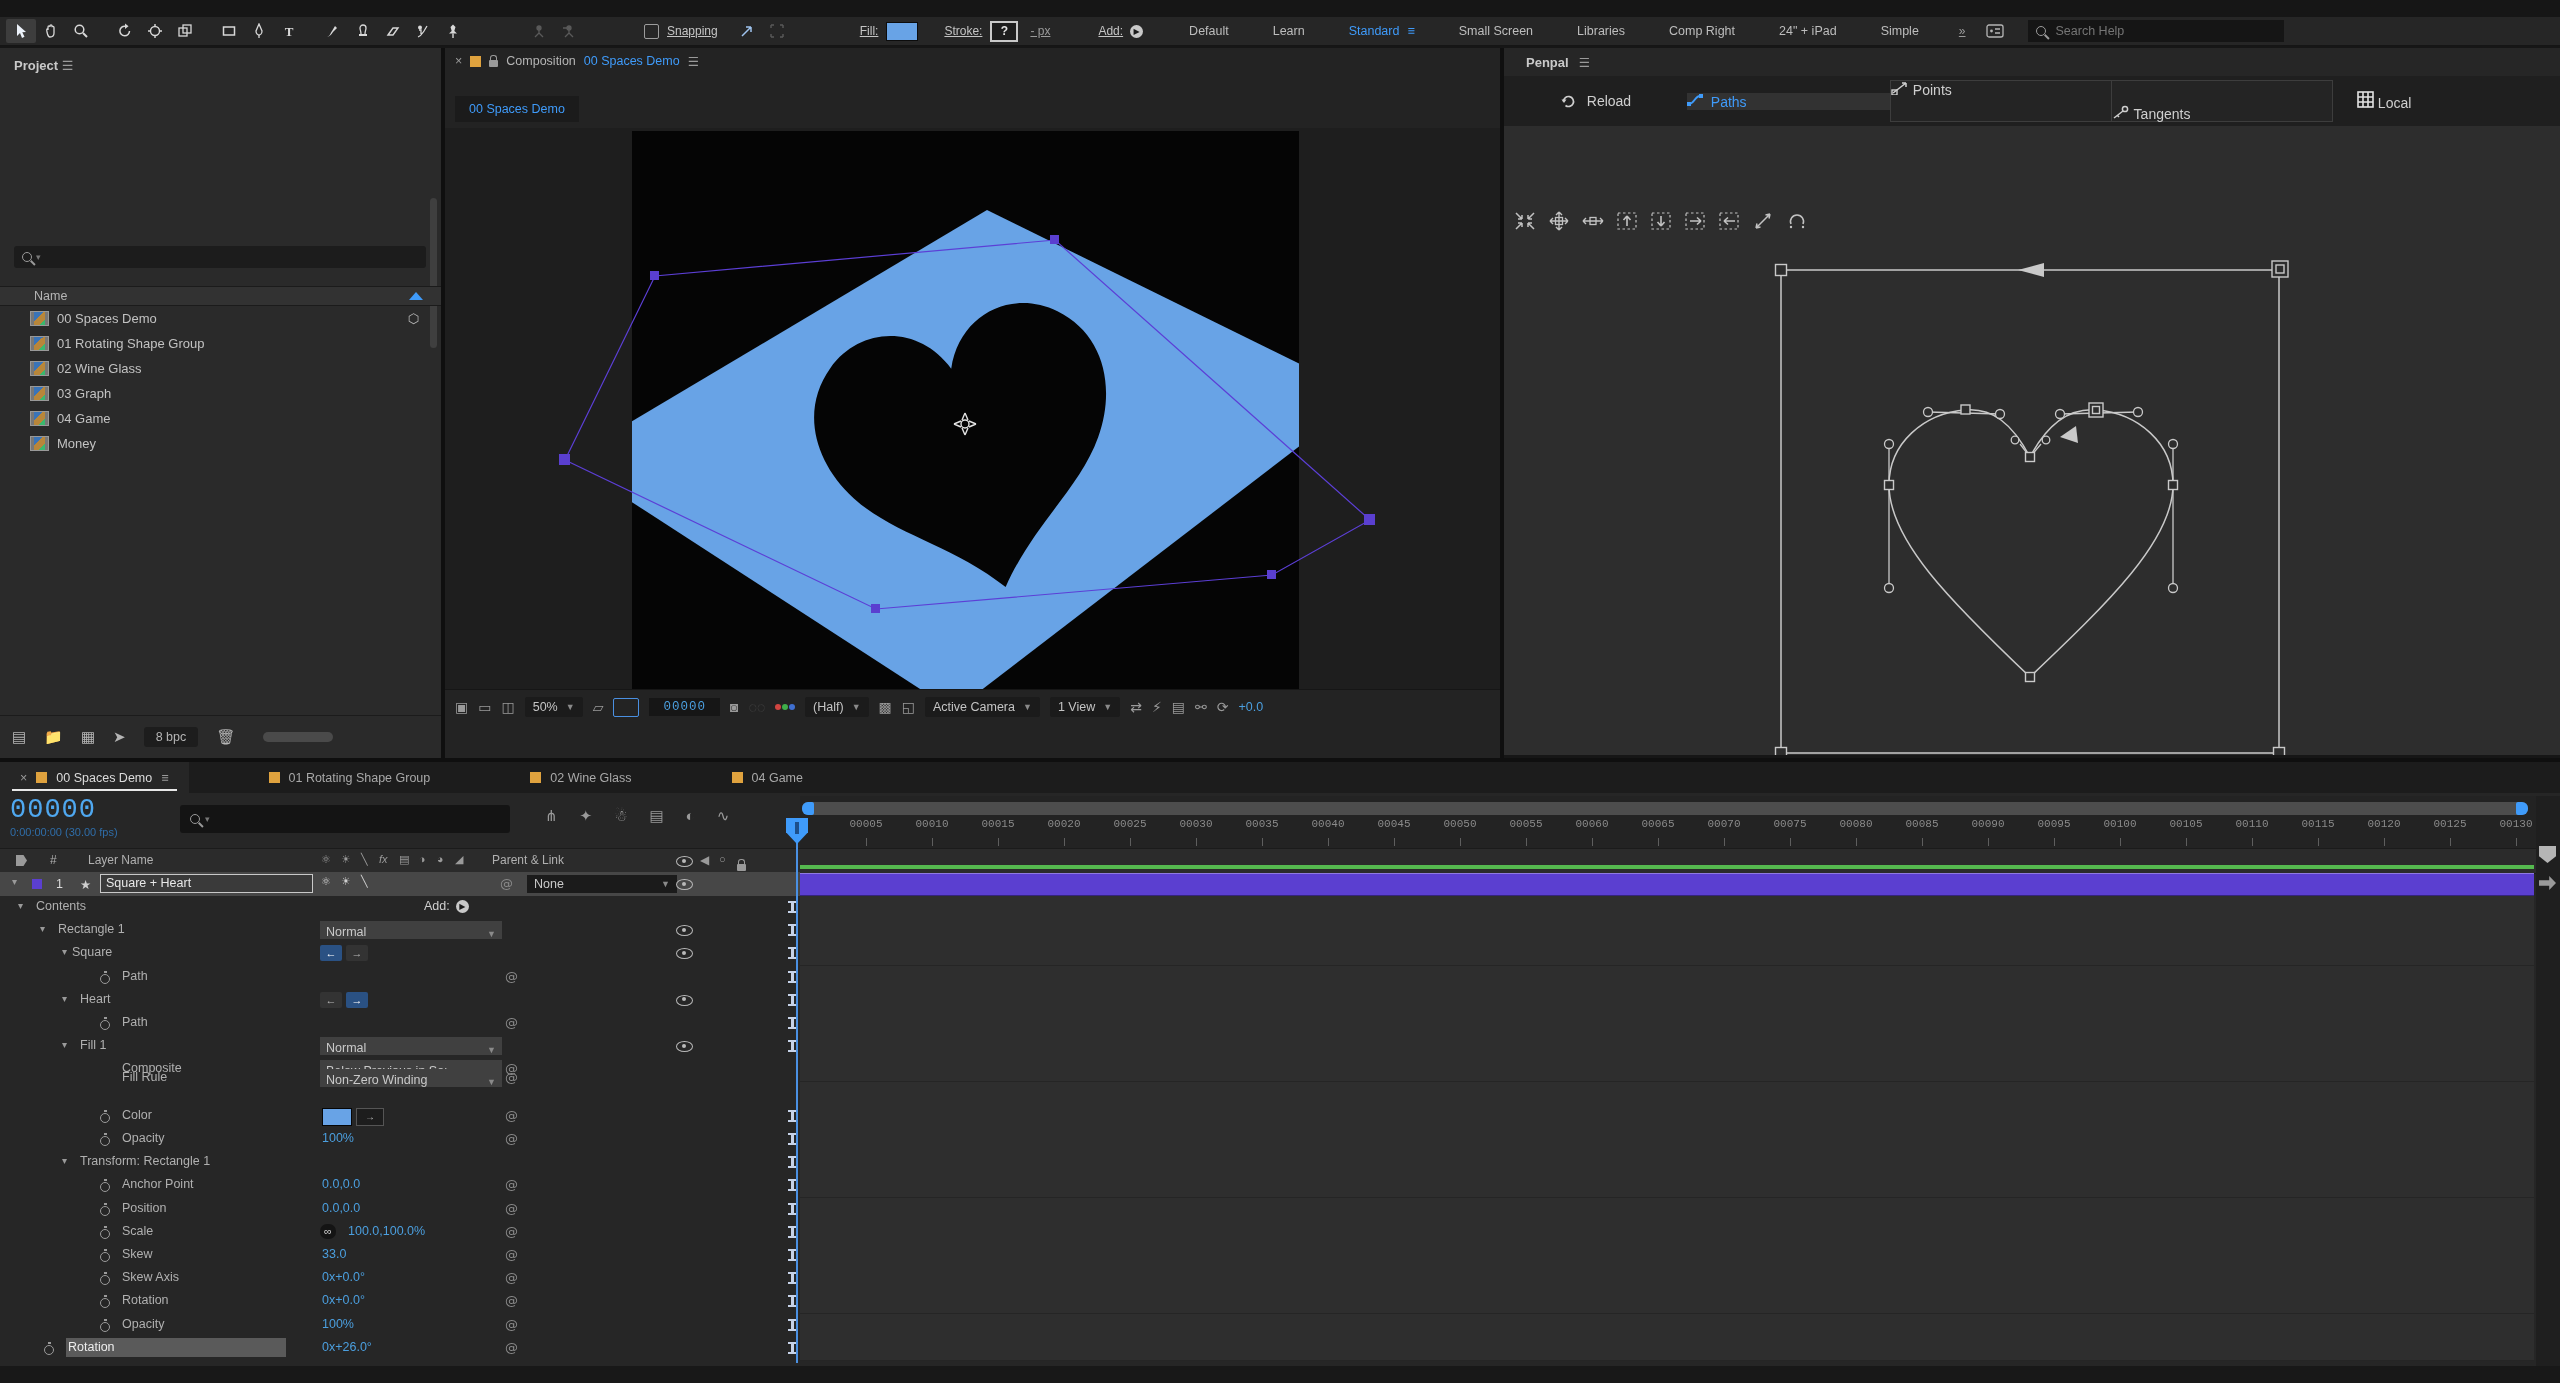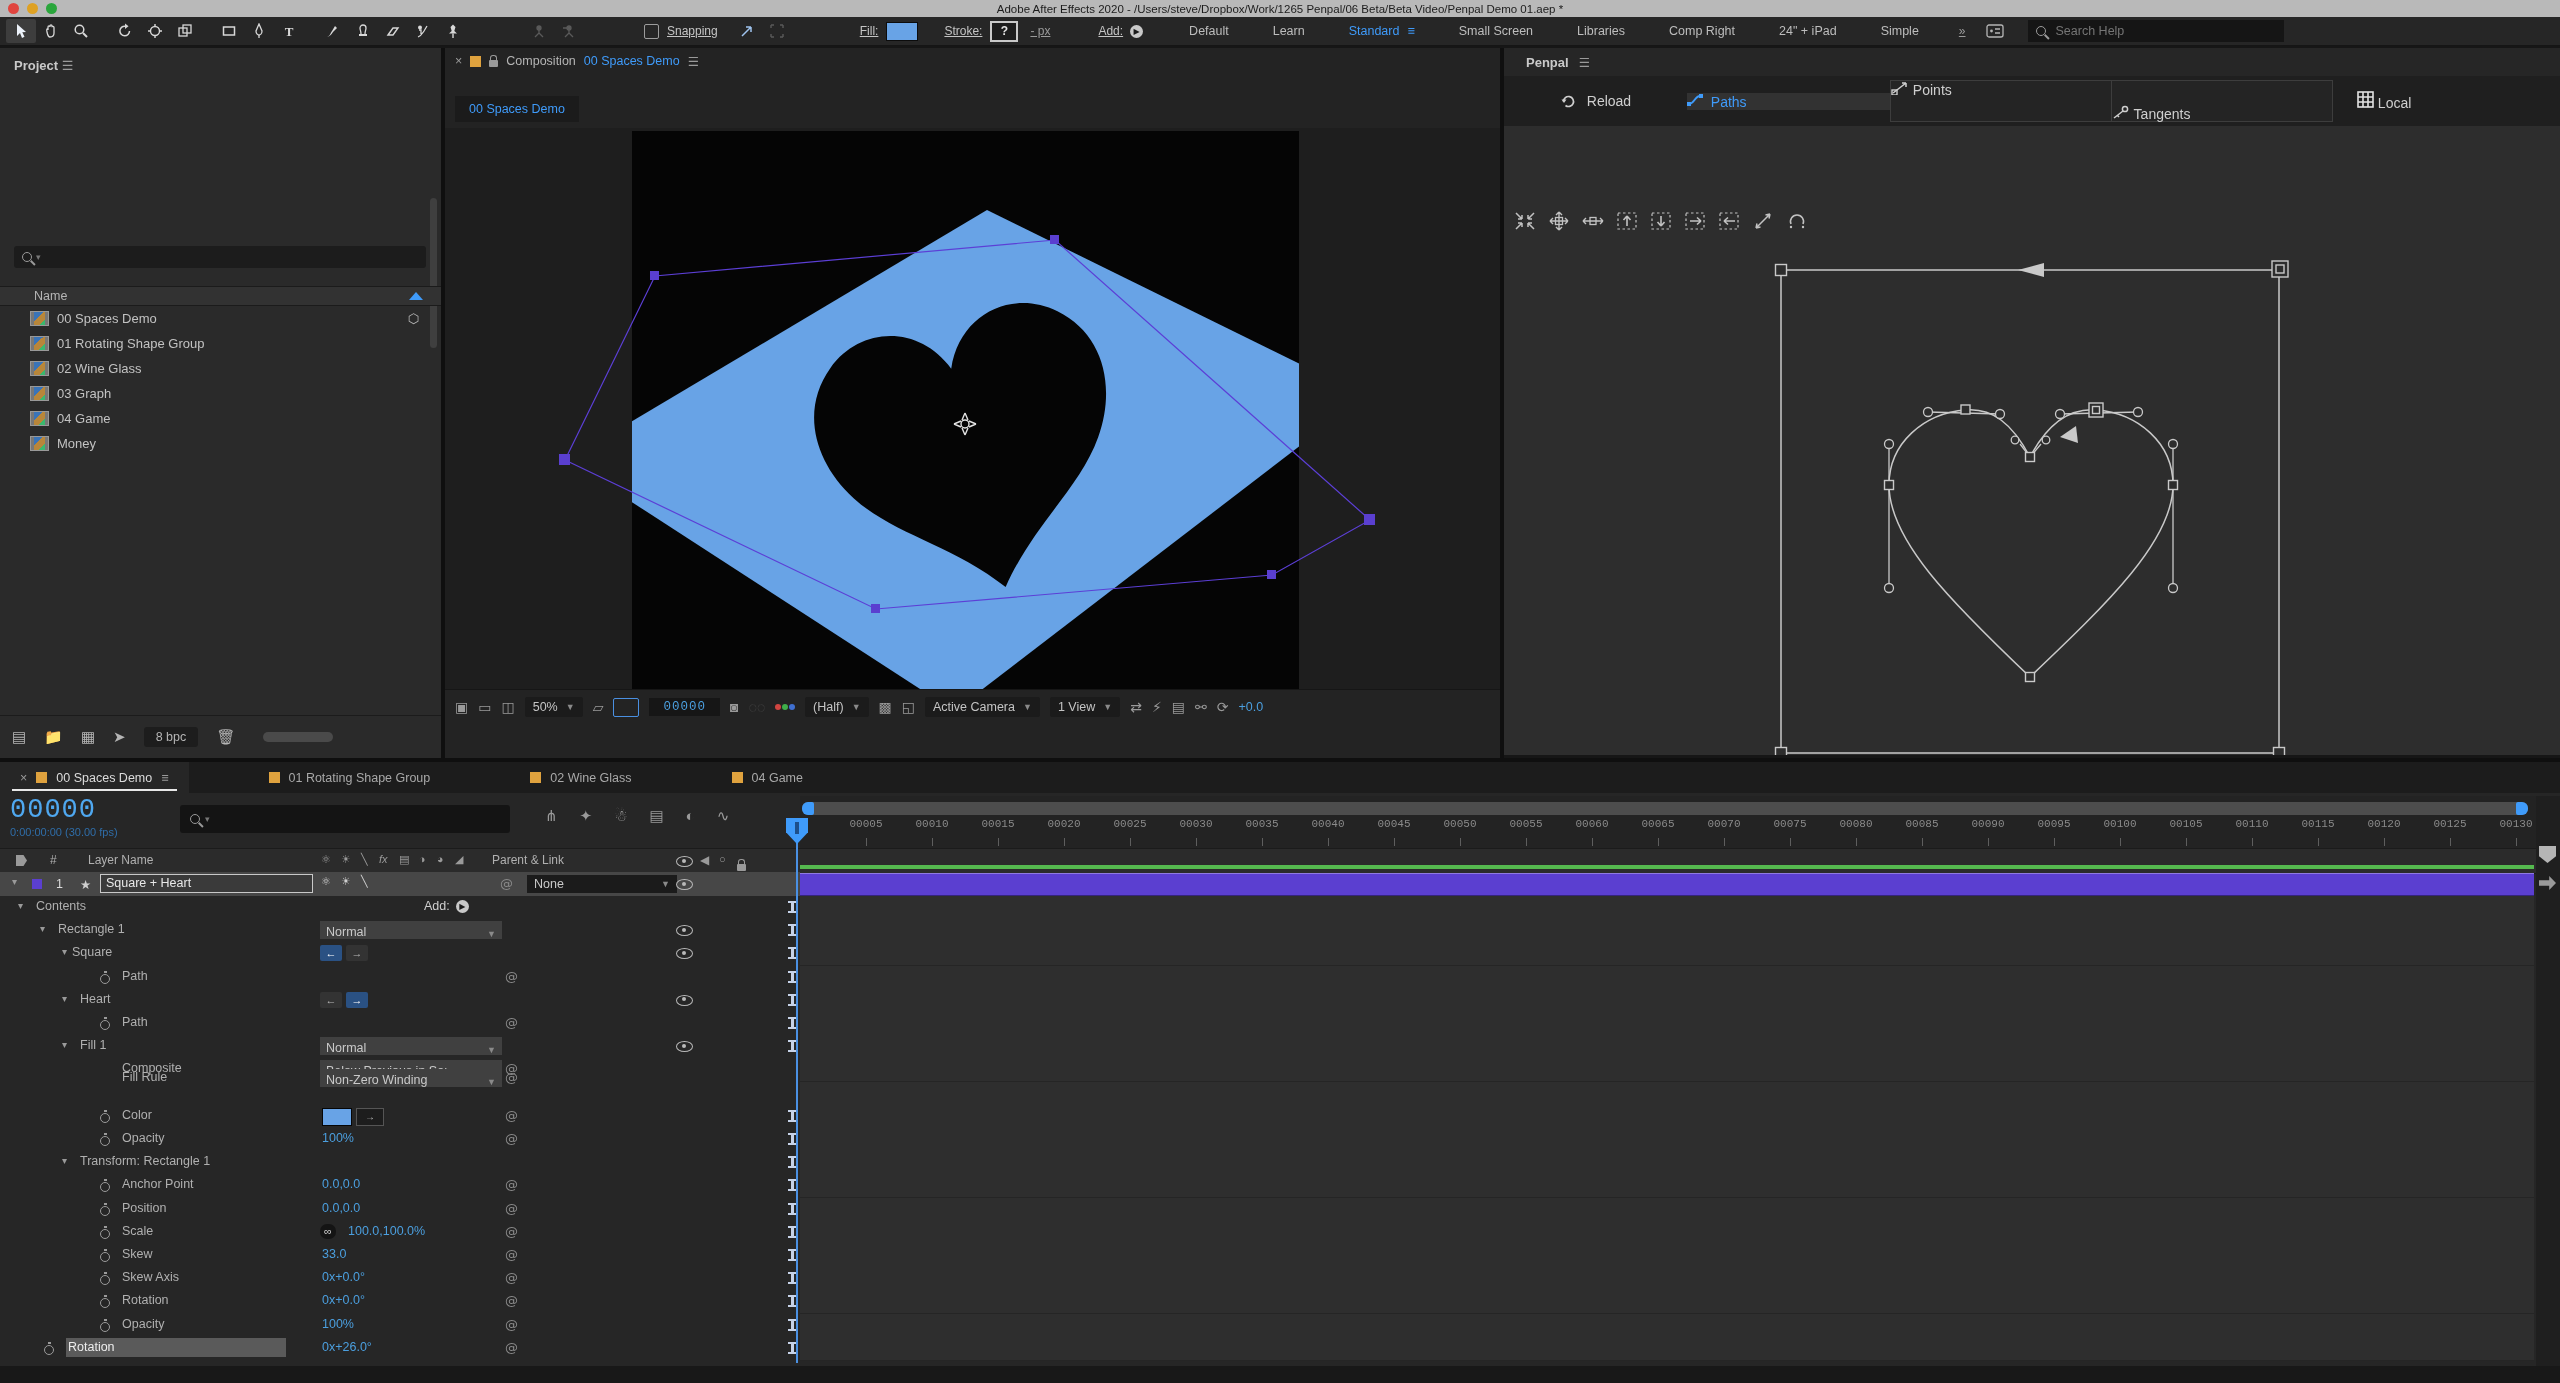--- a/index.html
+++ b/index.html
@@ -144,26 +144,20 @@
   .markwell{position:absolute;left:3px;top:50px;width:17px;height:17px;background:#b5b5b5;clip-path:polygon(0 0,100% 0,100% 60%,50% 100%,0 60%);}
   .compbtn{position:absolute;left:3px;top:80px;width:17px;height:14px;background:#9a9a9a;clip-path:polygon(0 30%,60% 30%,60% 0,100% 50%,60% 100%,60% 70%,0 70%);}
   #tl-bottom{position:absolute;left:0;top:604px;width:2560px;height:17px;background:#181818;}
   .vgap{position:absolute;background:#0f0f0f;}
 </style>
 </head>
 <body>
 
 <div id="app">
 
-  <div id="titlebar">
-    <span class="tl-dot" id="dot-r" style="background: rgb(224, 69, 63);"></span>
-    <span class="tl-dot" id="dot-y" style="background: rgb(222, 161, 35);"></span>
-    <span class="tl-dot" id="dot-g" style="background: rgb(42, 166, 60);"></span>
-    <span class="title">Adobe After Effects 2020 - /Users/steve/Dropbox/Work/1265 Penpal/06 Beta/Beta Video/Penpal Demo 01.aep *</span>
-  </div>
 
   <div id="toolbar">
     <span style="width:6px"></span>
     <span class="tool active">
         <svg width="16" height="16">
           <path d="M4 1 L4 13 L7 10 L9 15 L11.5 13.8 L9.3 9.3 L13 9 Z" fill="#ecf2fa"></path>
         </svg>
       </span>
     <span class="tool">
         <svg width="16" height="16">

